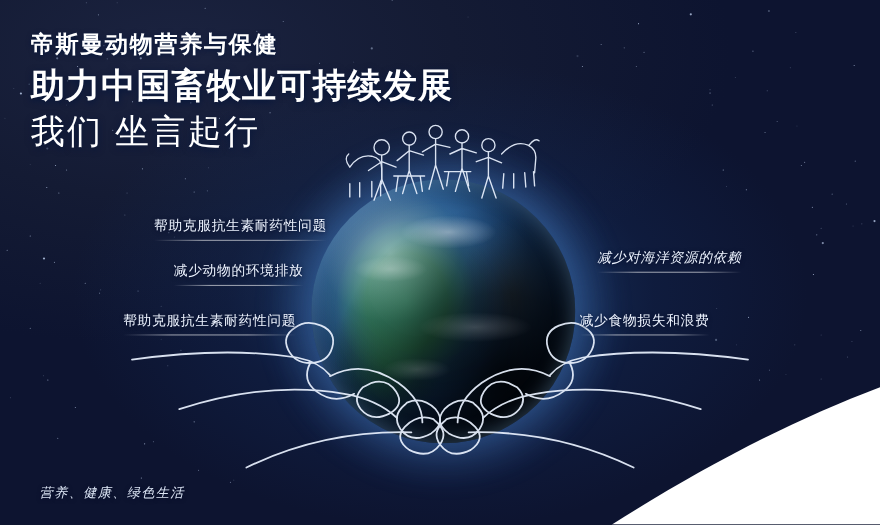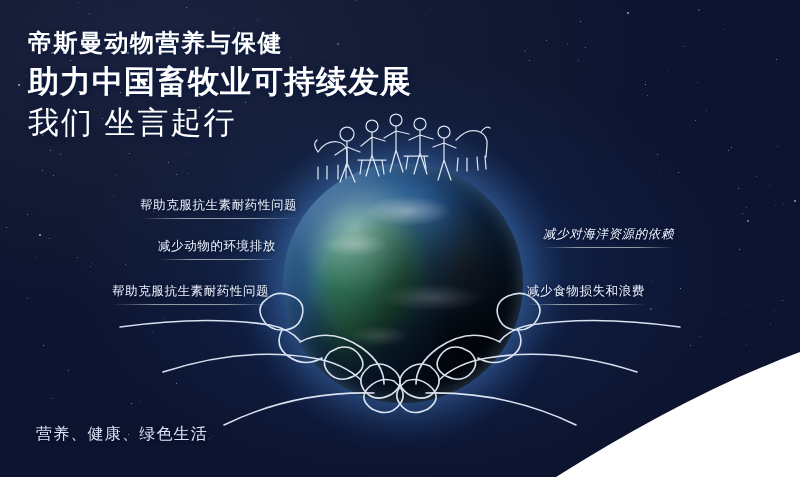--- a/index.html
+++ b/index.html
@@ -46,21 +46,21 @@
   }
   .globe .rim{
     position:absolute;inset:0;border-radius:50%;
     box-shadow:inset 0 0 18px 2px rgba(150,205,255,0.30);
   }
   
   .lineart{position:absolute;inset:0;}
   
   .headline{position:absolute;left:28px;top:28px;width:560px;}
   .h-sub{
-    font-size:24px;font-weight:bold;color:#ffffff;letter-spacing:1.5px;
+    font-size:21px;font-weight:bold;color:#ffffff;letter-spacing:1.5px;
     text-shadow:0 1px 5px rgba(0,20,60,.9);line-height:1.25;
   }
   .h-main{
     font-size:31px;font-weight:bold;color:#ffffff;letter-spacing:1px;
     text-shadow:0 2px 7px rgba(0,20,60,.92);line-height:1.3;margin-top:4px;
   }
   .h-main2{
     font-size:31px;font-weight:normal;color:#ffffff;letter-spacing:2px;
     text-shadow:0 2px 7px rgba(0,20,60,.92);line-height:1.3;margin-top:1px;
   }
@@ -74,22 +74,22 @@
     background:linear-gradient(90deg, rgba(255,255,255,0) 0%, rgba(255,255,255,.55) 28%, rgba(255,255,255,.55) 72%, rgba(255,255,255,0) 100%);
   }
   .feat.l1{left:140px;top:180px;}
   .feat.l2{left:158px;top:221px;}
   .feat.l3{left:112px;top:266px;}
   .feat.r1{left:487px;top:180px;}
   .feat.r2{left:543px;top:209px;font-style:italic;}
   .feat.r3{left:527px;top:266px;}
   
   .tagline{
-    position:absolute;left:36px;top:424px;font-size:16px;color:#dde6f5;
-    letter-spacing:1.2px;text-shadow:0 1px 4px rgba(0,10,40,.9);
+    position:absolute;left:36px;top:440px;font-size:12px;color:#dde6f5;
+    letter-spacing:1.2px;text-shadow:0 1px 4px rgba(0,10,40,.9);font-style:italic;
   }
   
   .wedge{position:absolute;left:0;top:0;width:800px;height:477px;pointer-events:none;}
   
   .logo{position:absolute;left:600px;top:372px;width:180px;height:80px;}
   .logo-mark{position:absolute;left:0;top:2px;width:72px;height:72px;}
   .logo-word{
     position:absolute;left:73px;top:14px;font-size:33px;font-weight:bold;
     color:#1a5296;letter-spacing:-0.5px;line-height:1;font-family:"Liberation Sans",sans-serif;
   }

